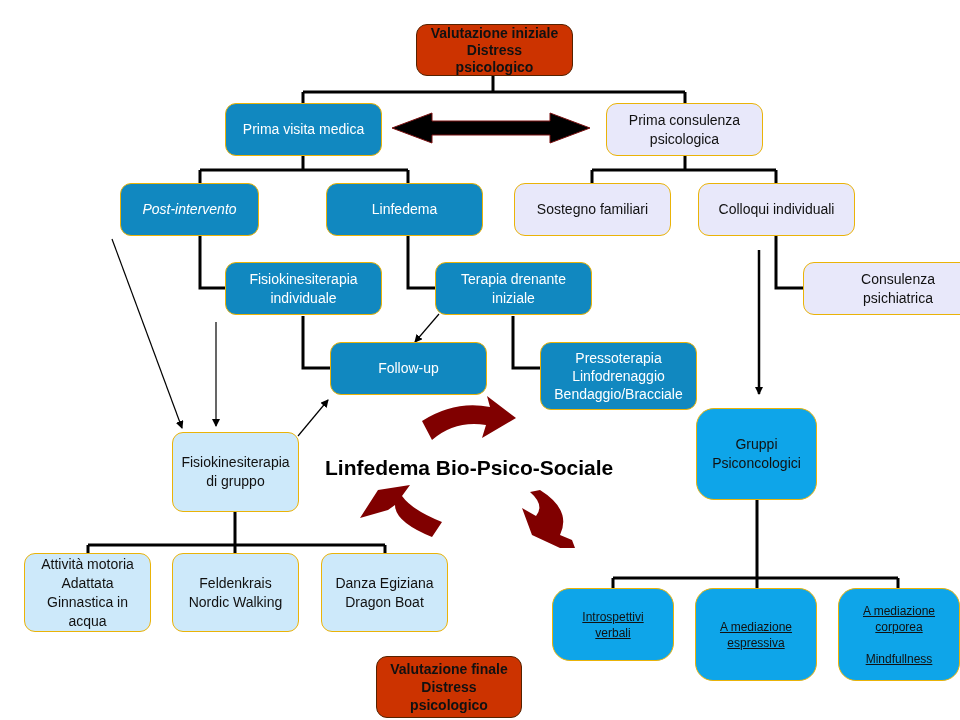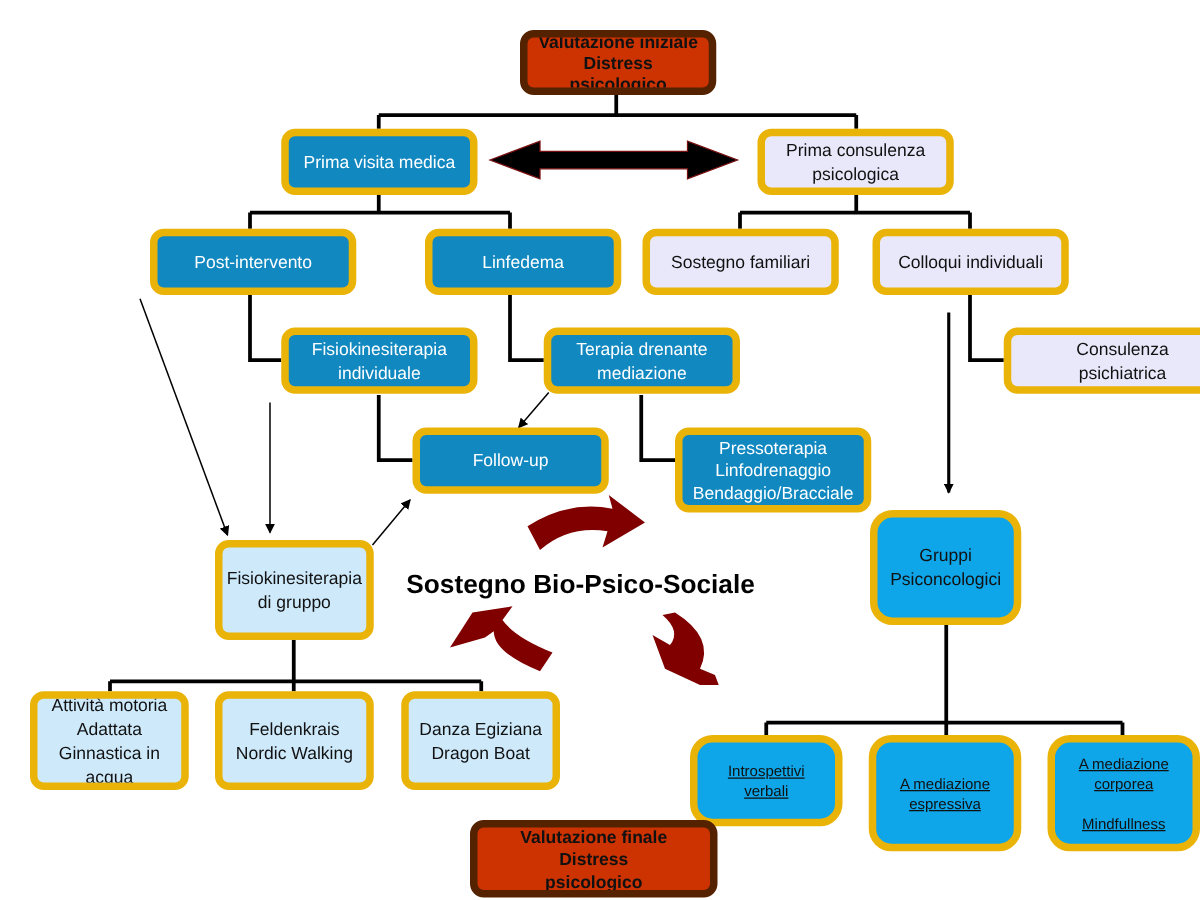--- a/index.html
+++ b/index.html
@@ -1,19 +1,19 @@
 <!DOCTYPE html>
 <html><head>
 <meta charset="utf-8">
 <style>
   html, body { margin: 0; padding: 0; background: #ffffff; }
   body { width: 960px; height: 720px; position: relative; overflow: hidden;
          font-family: "Liberation Sans", sans-serif; }
   svg.lines { position: absolute; left: 0; top: 0; width: 960px; height: 720px; }
-  .box { position: absolute; box-sizing: border-box; border: 6px solid #eab308;
+  .box { position: absolute; box-sizing: border-box; border: 1px solid #eab308;
          border-radius: 11px; display: flex; flex-direction: column;
          align-items: center; justify-content: center; text-align: center;
          font-size: 14px; line-height: 19px; color: #111; overflow: hidden; }
   .box span { display: block; white-space: nowrap; }
   .red { background: #cc3300; font-weight: bold; font-size: 14px; line-height: 17px; color: #111; border-color: #552200; }
   .blue { background: #1188c0; color: #ffffff; }
   .lav { background: #e8e8fa; }
   .lblue { background: #cde9fa; }
   .teal { background: #0ea5e9; border-radius: 18px; }
   .u span { text-decoration: underline; font-size: 12px; line-height: 16px; }
@@ -67,44 +67,44 @@
 
 <div class="box blue" style="left:225px;top:103px;width:157px;height:53px;">
   <span>Prima visita medica</span>
 </div>
 
 <div class="box lav" style="left:606px;top:103px;width:157px;height:53px;">
   <span>Prima consulenza</span>
   <span>psicologica</span>
 </div>
 
-<div class="box blue" style="left:120px;top:183px;width:165px;height:53px;">
+<div class="box blue" style="left:120px;top:183px;width:139px;height:53px;font-style:italic;">
   <span>Post-intervento</span>
 </div>
 
-<div class="box blue" style="left:340px;top:183px;width:157px;height:53px;">
+<div class="box blue" style="left:326px;top:183px;width:157px;height:53px;">
   <span>Linfedema</span>
 </div>
 
 <div class="box lav" style="left:514px;top:183px;width:157px;height:53px;">
   <span>Sostegno familiari</span>
 </div>
 
 <div class="box lav" style="left:698px;top:183px;width:157px;height:53px;">
   <span>Colloqui individuali</span>
 </div>
 
 <div class="box blue" style="left:225px;top:262px;width:157px;height:53px;">
   <span>Fisiokinesiterapia</span>
   <span>individuale</span>
 </div>
 
 <div class="box blue" style="left:435px;top:262px;width:157px;height:53px;">
   <span>Terapia drenante</span>
-  <span>mediazione</span>
+  <span>iniziale</span>
 </div>
 
 <div class="box lav" style="left:803px;top:262px;width:190px;height:53px;">
   <span>Consulenza</span>
   <span>psichiatrica</span>
 </div>
 
 <div class="box blue" style="left:330px;top:342px;width:157px;height:53px;">
   <span>Follow-up</span>
 </div>
@@ -113,21 +113,21 @@
   <span>Pressoterapia</span>
   <span>Linfodrenaggio</span>
   <span>Bendaggio/Bracciale</span>
 </div>
 
 <div class="box lblue" style="left:172px;top:432px;width:127px;height:80px;">
   <span>Fisiokinesiterapia</span>
   <span>di gruppo</span>
 </div>
 
-<div class="title">Sostegno Bio-Psico-Sociale</div>
+<div class="title">Linfedema Bio-Psico-Sociale</div>
 
 <div class="box teal" style="left:696px;top:408px;width:121px;height:92px;">
   <span>Gruppi</span>
   <span>Psiconcologici</span>
 </div>
 
 <div class="box lblue" style="left:24px;top:553px;width:127px;height:79px;line-height:19px;">
   <span>Attività motoria</span>
   <span>Adattata</span>
   <span>Ginnastica in</span>
@@ -154,17 +154,17 @@
   <span>espressiva</span>
 </div>
 
 <div class="box teal u" style="left:838px;top:588px;width:122px;height:93px;">
   <span>A mediazione</span>
   <span>corporea</span>
   <span style="height:16px;"></span>
   <span>Mindfullness</span>
 </div>
 
-<div class="box red" style="left:376px;top:656px;width:198px;height:62px;line-height:18px;">
+<div class="box red" style="left:376px;top:656px;width:146px;height:62px;line-height:18px;">
   <span>Valutazione finale</span>
   <span>Distress</span>
   <span>psicologico</span>
 </div>
 
 </body></html>

